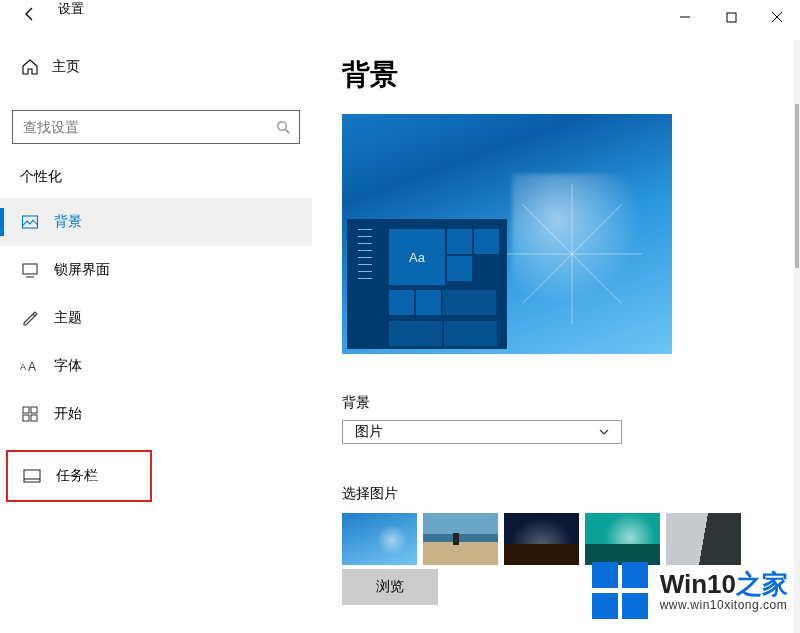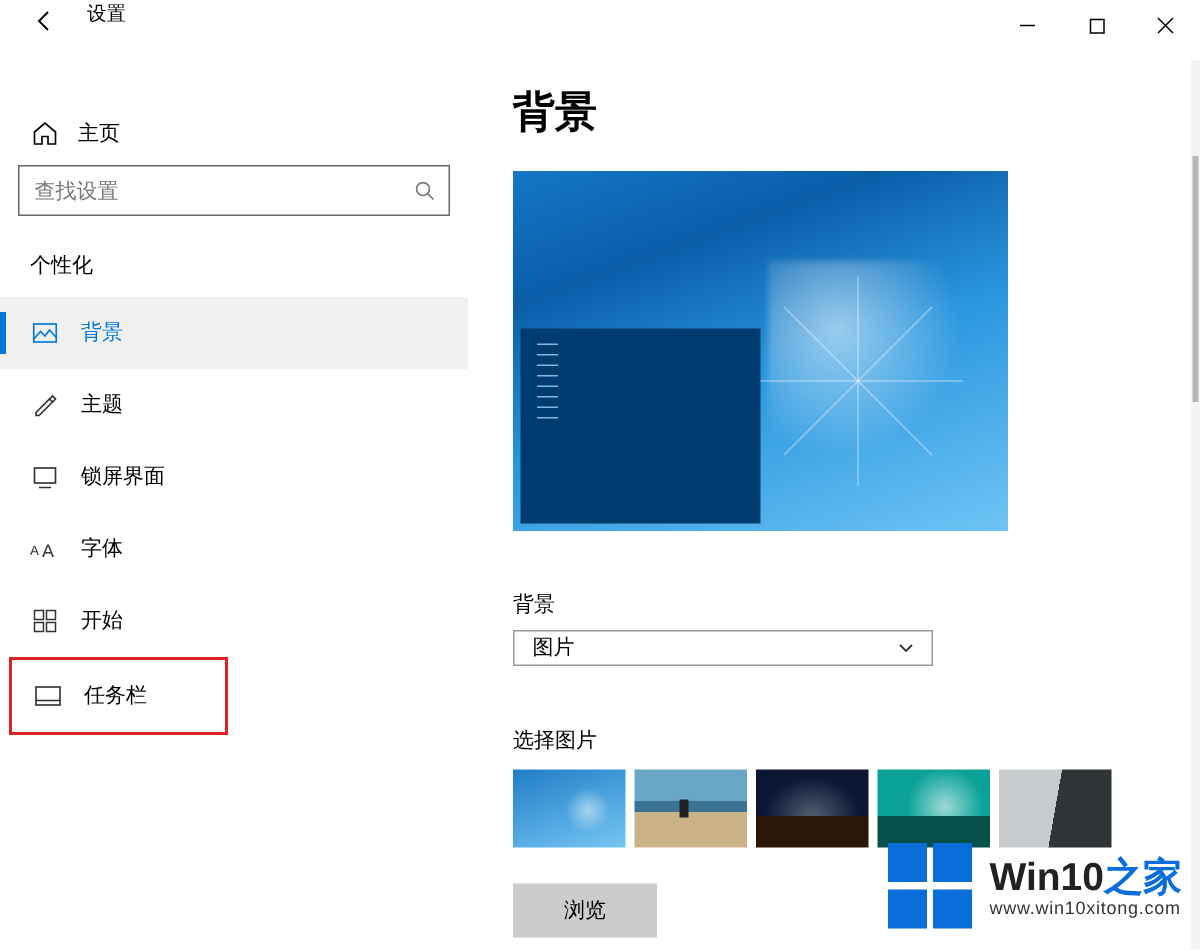--- a/index.html
+++ b/index.html
@@ -44,21 +44,21 @@
   .container {
     display:flex;
     height: calc(633px - 40px);
   }
   .sidebar {
     width: 312px;
     padding-top: 18px;
   }
 
   .home-row {
-    display:flex;align-items:flex-end;
+    display:flex;align-items:flex-start;
     height:40px;
     padding-left: 20px;
     cursor:pointer;
   }
   .home-row .icon { width:20px;display:flex;justify-content:center; }
   .home-row .label { margin-left: 12px; font-size: 14px; }
 
   .search-box {
     margin: 12px 12px 0 12px;
     height: 34px;
@@ -91,21 +91,21 @@
   .nav-item.selected::before {
     content:"";
     position:absolute;left:0;top:10px;bottom:10px;width:4px;
     background:#0078d7;
   }
   .nav-item.selected { background:#f0f0f0; color:#0078d7; }
   .nav-item.selected .icon { color:#0078d7; }
 
   .highlight-box {
     border: 2px solid #dd2222;
-    margin: 0 0 0 6px;
+    margin: 12px 0 0 6px;
     width: 146px;
   }
 
   
   .main {
     flex:1;
     padding: 16px 0 0 30px;
     position:relative;
   }
   .page-title {
@@ -182,21 +182,21 @@
   .thumb.t0::after{content:"";position:absolute;right:10px;bottom:10px;width:30px;height:30px;background:radial-gradient(circle,rgba(255,255,255,0.5),transparent 70%);}
   .thumb.t1 { background:linear-gradient(180deg,#6aa7c7 40%,#3b7396 40%,#3b7396 55%,#c9b386 55%);}
   .thumb.t1::after{content:"";position:absolute;left:30px;bottom:20px;width:6px;height:12px;background:#222;}
   .thumb.t2 { background:linear-gradient(180deg,#0b1733 60%,#2a1708 60%);}
   .thumb.t2::after{content:"";position:absolute;left:0;top:0;right:0;bottom:40%;background:radial-gradient(ellipse at 50% 100%,#4a586a 5%,transparent 60%);}
   .thumb.t3 { background:linear-gradient(180deg,#0aa298 60%,#05504a 60%);}
   .thumb.t3::before{content:"";position:absolute;left:0;right:0;top:0;height:60%;background:radial-gradient(circle at 60% 80%,rgba(255,255,255,0.6),transparent 50%);}
   .thumb.t4 { background:linear-gradient(100deg,#c7cbce 50%,#2f3437 50%);}
 
   .browse-btn {
-    margin-top: 24px;
+    margin-top: 4px;
     width:96px;height:36px;
     background:#ccc;border:none;
     font-size:14px;cursor:pointer;
   }
 
   
   .scroll-thumb {
     position:absolute; right:1px; top:64px; width:4px; height:164px; background:#b6b6b6;
   }
   .scroll-track {
@@ -279,35 +279,35 @@
             <path d="M1.5 13 L6 8 L9 11 L12 7 L16.5 12" stroke="currentColor" stroke-width="1.1" fill="none"></path>
           </svg>
       </span>
       <span class="label">背景</span>
     </div>
 
 
     <div class="nav-item">
       <span class="icon">
         <svg width="18" height="18" viewBox="0 0 18 18">
+            <rect x="2" y="3" width="14" height="10" stroke="#333" stroke-width="1.1" fill="none"></rect>
+            <path d="M5 16 H13" stroke="#333" stroke-width="1.1"></path>
+          </svg>
+      </span>
+      <span class="label">锁屏界面</span>
+    </div>
+
+    <div class="nav-item">
+      <span class="icon">
+        <svg width="18" height="18" viewBox="0 0 18 18">
             <path d="M3 14 L12 5 L14 7 L5 16 H3 Z" stroke="#333" stroke-width="1.1" fill="none"></path>
             <path d="M12 5 L14 3 L16 5 L14 7" stroke="#333" stroke-width="1.1" fill="none"></path>
           </svg>
       </span>
       <span class="label">主题</span>
-    </div>
-
-    <div class="nav-item">
-      <span class="icon">
-        <svg width="18" height="18" viewBox="0 0 18 18">
-            <rect x="2" y="3" width="14" height="10" stroke="#333" stroke-width="1.1" fill="none"></rect>
-            <path d="M5 16 H13" stroke="#333" stroke-width="1.1"></path>
-          </svg>
-      </span>
-      <span class="label">锁屏界面</span>
     </div>
 
     <div class="nav-item">
       <span class="icon">
         <svg width="20" height="16" viewBox="0 0 20 16">
             <text x="0" y="12" font-size="9" fill="#333" font-family="sans-serif">A</text>
             <text x="8" y="13" font-size="12" fill="#333" font-family="sans-serif">A</text>
           </svg>
       </span>
       <span class="label">字体</span>
@@ -355,20 +355,39 @@
         <div class="col1">
           <div class="line"></div>
             <div class="line"></div>
             <div class="line"></div>
           <div class="line"></div>
             <div class="line"></div>
             <div class="line"></div>
           <div class="line"></div>
             <div class="line"></div>
         </div>
+        <div class="tiles">
+          <div class="tile-lg">Aa</div>
+          <div style="display:flex;flex-direction:column;gap:2px;">
+            <div style="display:flex;gap:2px;">
+                <div class="tile-sm"></div>
+                <div class="tile-sm"></div>
+              </div>
+            <div class="tile-sm" style="width:25px;"></div>
+          </div>
+          <div style="display:flex;gap:2px;width:100%;">
+            <div class="tile-sm"></div>
+              <div class="tile-sm"></div>
+              <div class="tile-md"></div>
+          </div>
+          <div style="display:flex;gap:2px;width:100%;">
+            <div class="tile-md"></div>
+              <div class="tile-md"></div>
+          </div>
+        </div>
       </div>
     </div>
 
     <div class="field-label">背景</div>
     <div class="select-box">
       <span class="value">图片</span>
       <span class="chev">
         <svg width="14" height="14" viewBox="0 0 14 14">
             <path d="M3 5 L7 9 L11 5" stroke="#333" stroke-width="1.2" fill="none"></path>
           </svg>

